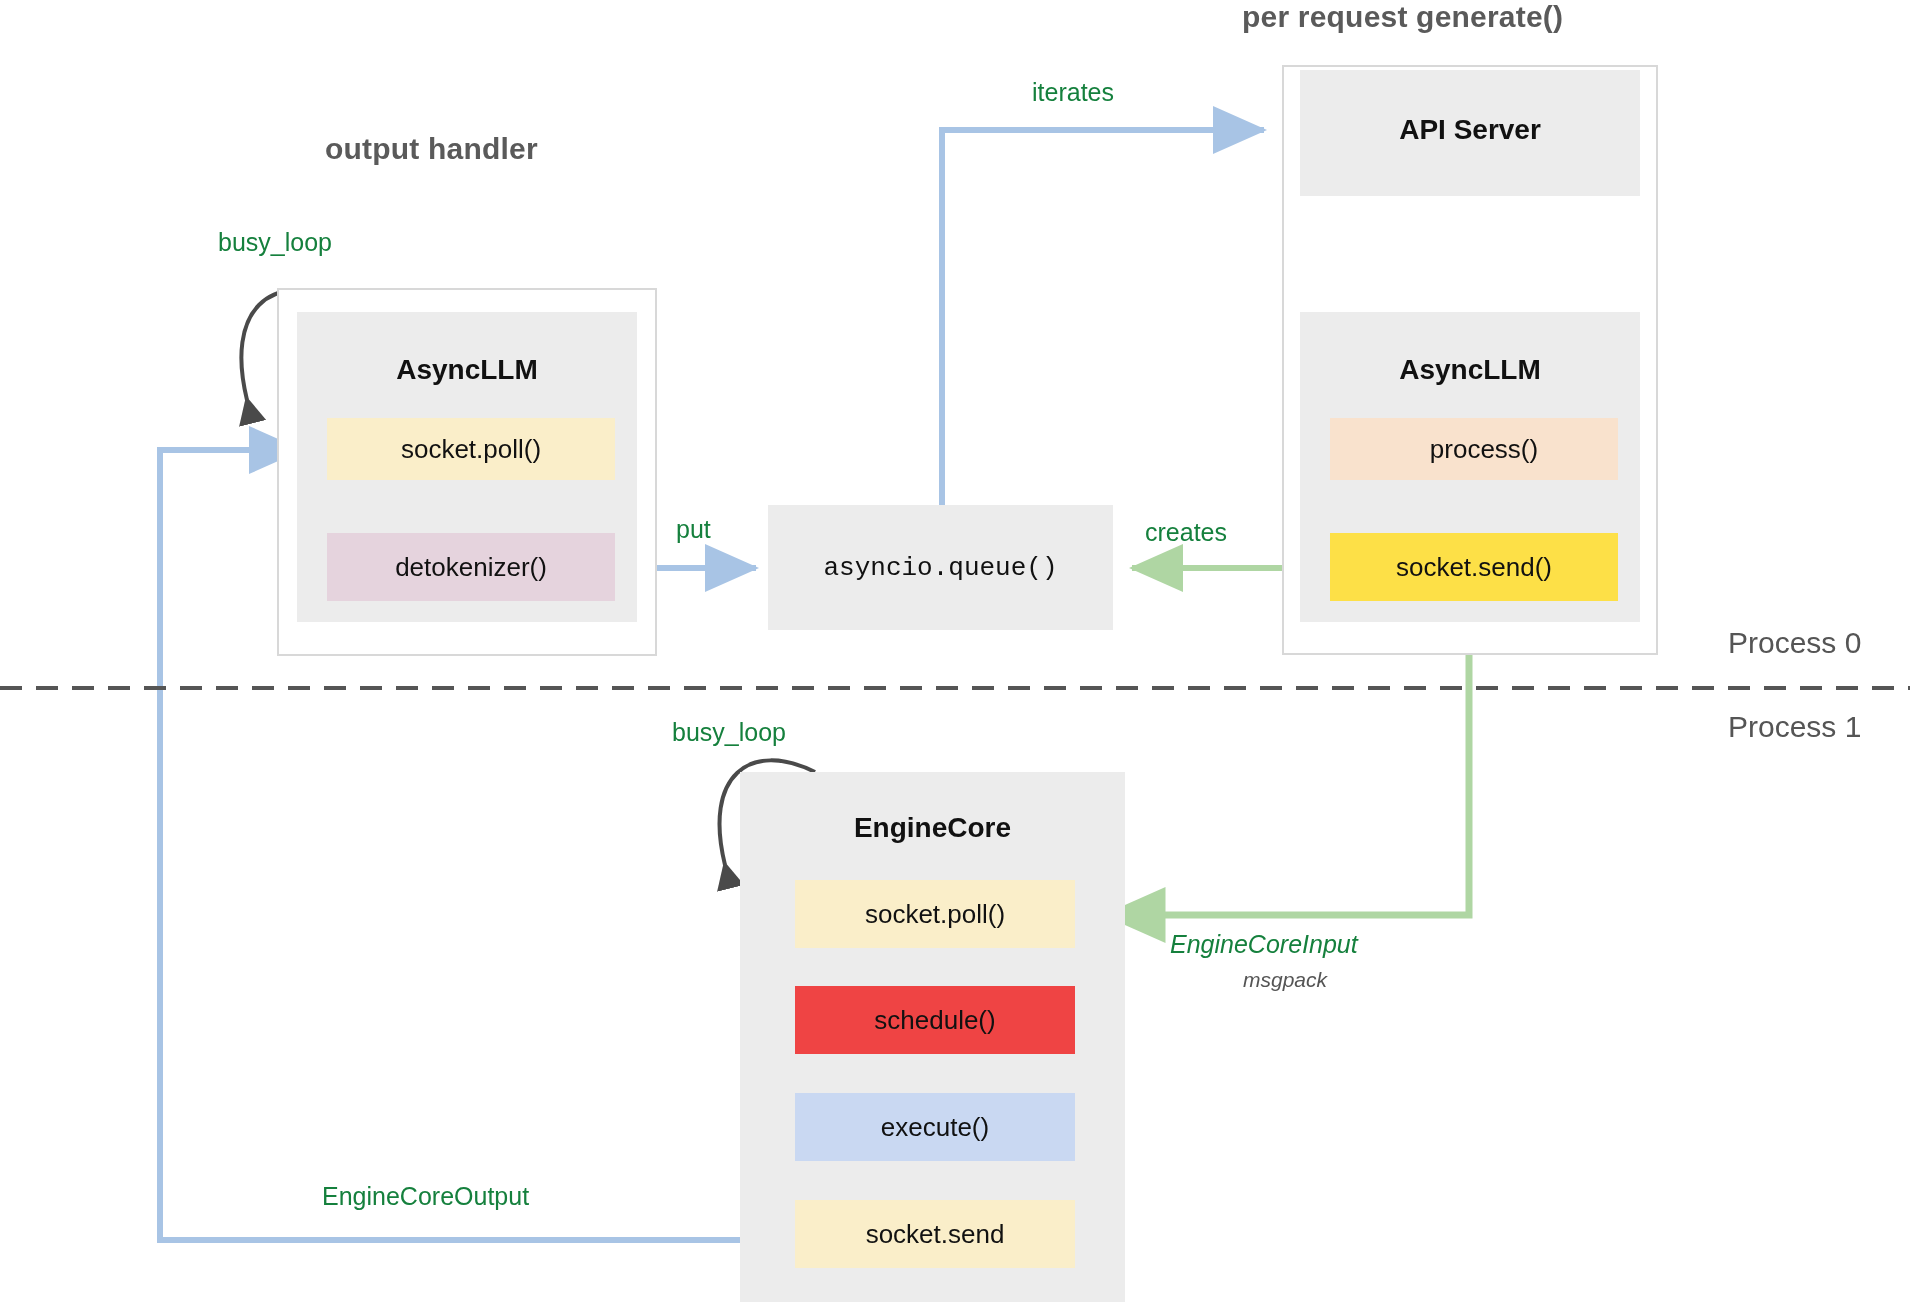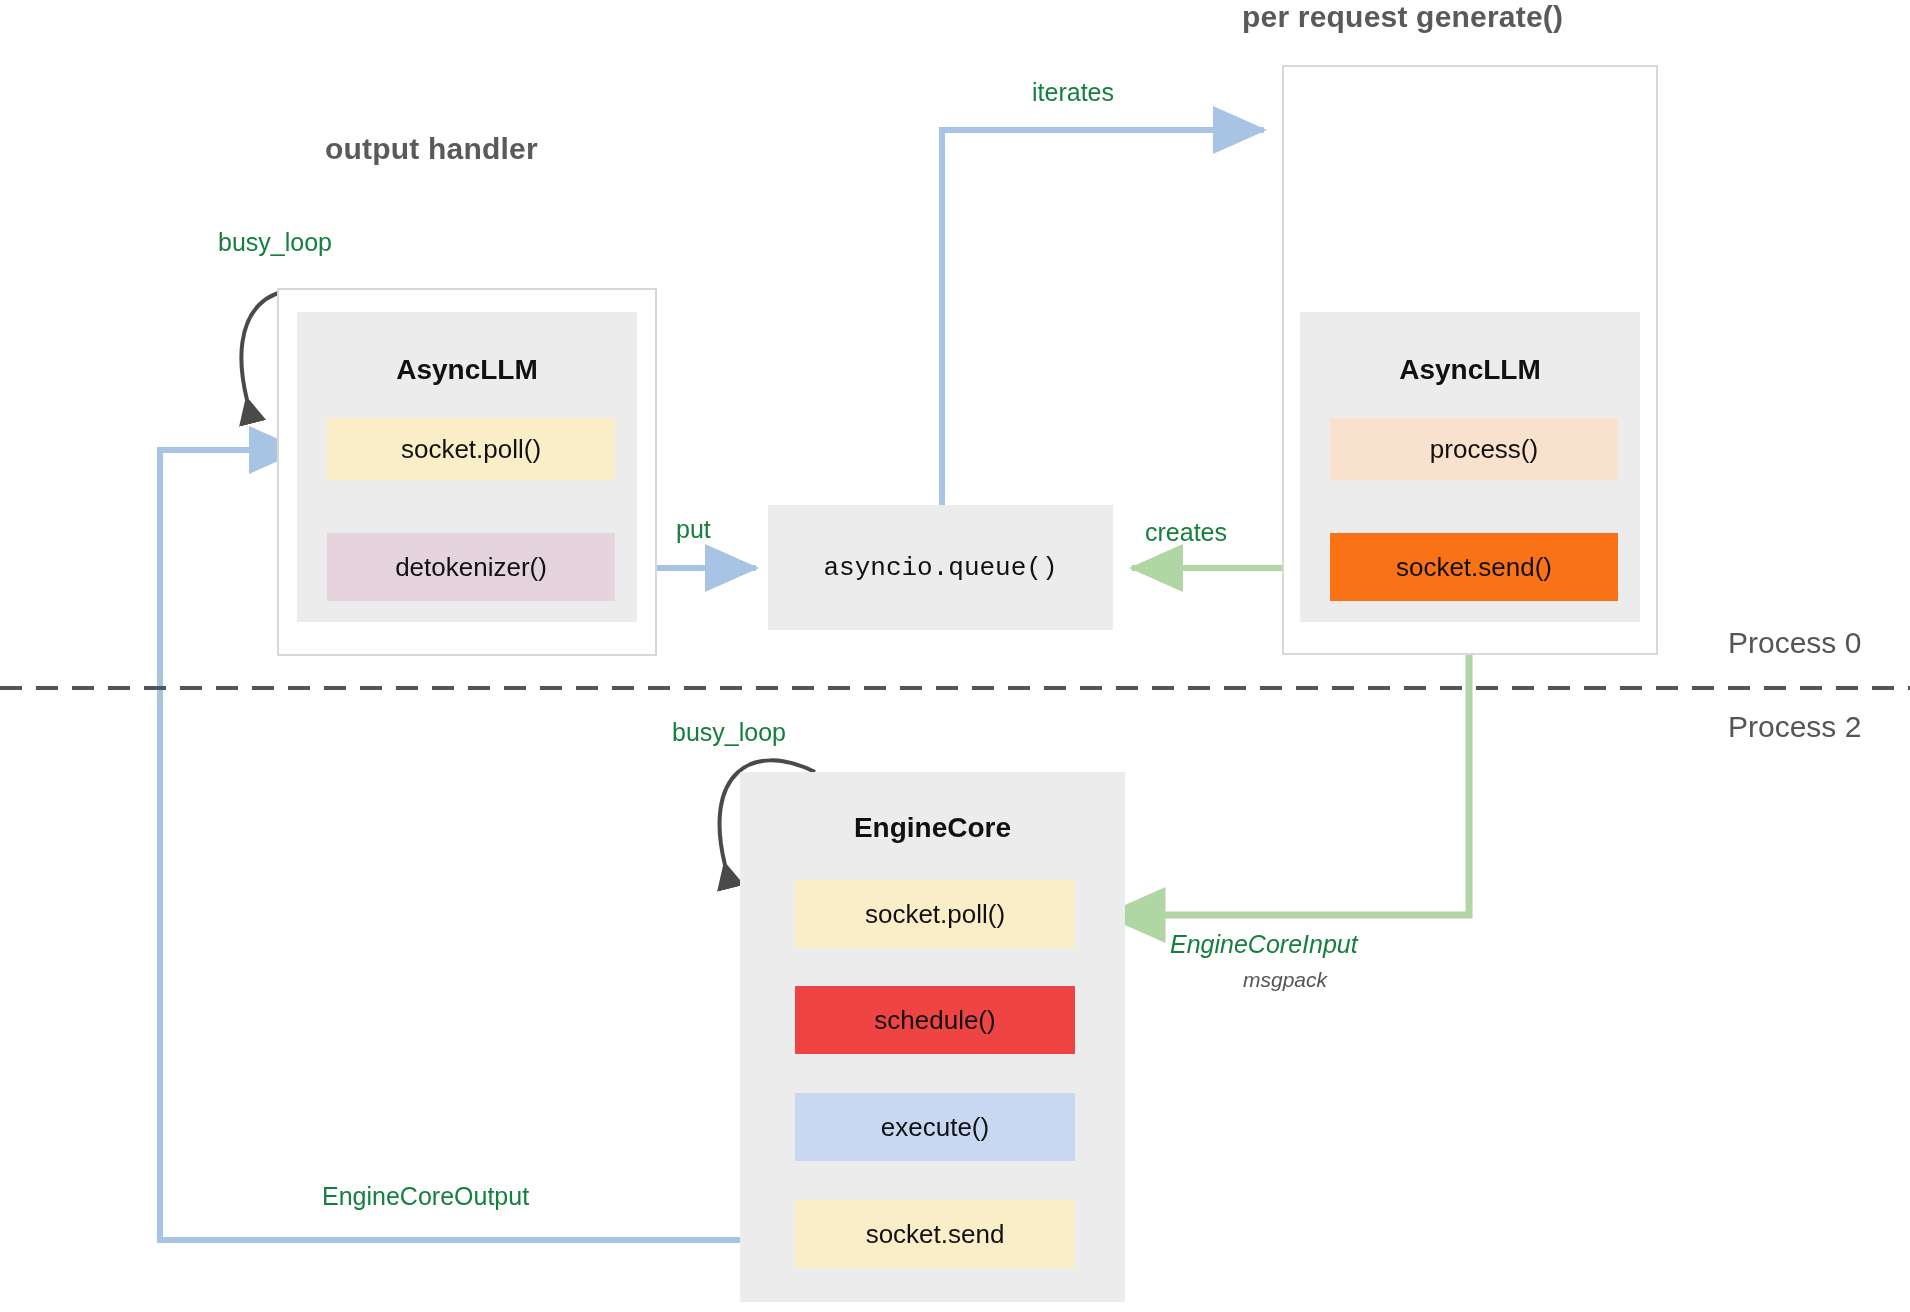--- a/index.html
+++ b/index.html
@@ -81,40 +81,43 @@
     <path d="M800,1240 L160,1240 L160,450 L300,450" fill="none" stroke="#a8c4e5" stroke-width="6" marker-end="url(#mk-blue)"></path>
 
     <line x1="0" y1="688" x2="1910" y2="688" stroke="#555555" stroke-width="4" stroke-dasharray="22 14"></line>
   </svg>
 
   <div class="grp-title" style="left:325px;top:132px;">output handler</div>
 
   <div class="grp-title" style="left:1242px;top:0px;">per request generate()</div>
 
   <div class="proc-label" style="left:1728px;top:626px;">Process 0</div>
-  <div class="proc-label" style="left:1728px;top:710px;">Process 2</div>
+  <div class="proc-label" style="left:1728px;top:710px;">Process 1</div>
 
   <div class="outer-box" style="left:277px;top:288px;width:380px;height:368px;"></div>
 
   <div class="comp-box" style="left:297px;top:312px;width:340px;height:310px;">
     <div class="comp-title" style="margin-top:42px;">AsyncLLM</div>
   </div>
   <div class="sub-box" style="left:327px;top:418px;width:288px;height:62px;background:#faeec9;">socket.poll()</div>
   <div class="sub-box" style="left:327px;top:533px;width:288px;height:68px;background:#e5d3dd;">detokenizer()</div>
 
   <div class="plain-box" style="left:768px;top:505px;width:345px;height:125px;">asyncio.queue()</div>
 
   <div class="outer-box" style="left:1282px;top:65px;width:376px;height:590px;"></div>
 
+  <div class="comp-box" style="left:1300px;top:70px;width:340px;height:126px;">
+    <div class="comp-title" style="margin-top:44px;">API Server</div>
+  </div>
 
   <div class="comp-box" style="left:1300px;top:312px;width:340px;height:310px;">
     <div class="comp-title" style="margin-top:42px;">AsyncLLM</div>
   </div>
   <div class="sub-box" style="left:1330px;top:418px;width:288px;height:62px;background:#f9e2cd;padding-left:20px;">process()</div>
-  <div class="sub-box" style="left:1330px;top:533px;width:288px;height:68px;background:#f97316;">socket.send()</div>
+  <div class="sub-box" style="left:1330px;top:533px;width:288px;height:68px;background:#fde047;">socket.send()</div>
 
   <div class="comp-box" style="left:740px;top:772px;width:385px;height:530px;">
     <div class="comp-title" style="margin-top:40px;">EngineCore</div>
   </div>
   <div class="sub-box" style="left:795px;top:880px;width:280px;height:68px;background:#faeec9;">socket.poll()</div>
   <div class="sub-box" style="left:795px;top:986px;width:280px;height:68px;background:#ef4444;">schedule()</div>
   <div class="sub-box" style="left:795px;top:1093px;width:280px;height:68px;background:#c9d8f2;">execute()</div>
   <div class="sub-box" style="left:795px;top:1200px;width:280px;height:68px;background:#faeec9;">socket.send</div>
 
   <div class="edge-label" style="left:218px;top:228px;">busy_loop</div>

